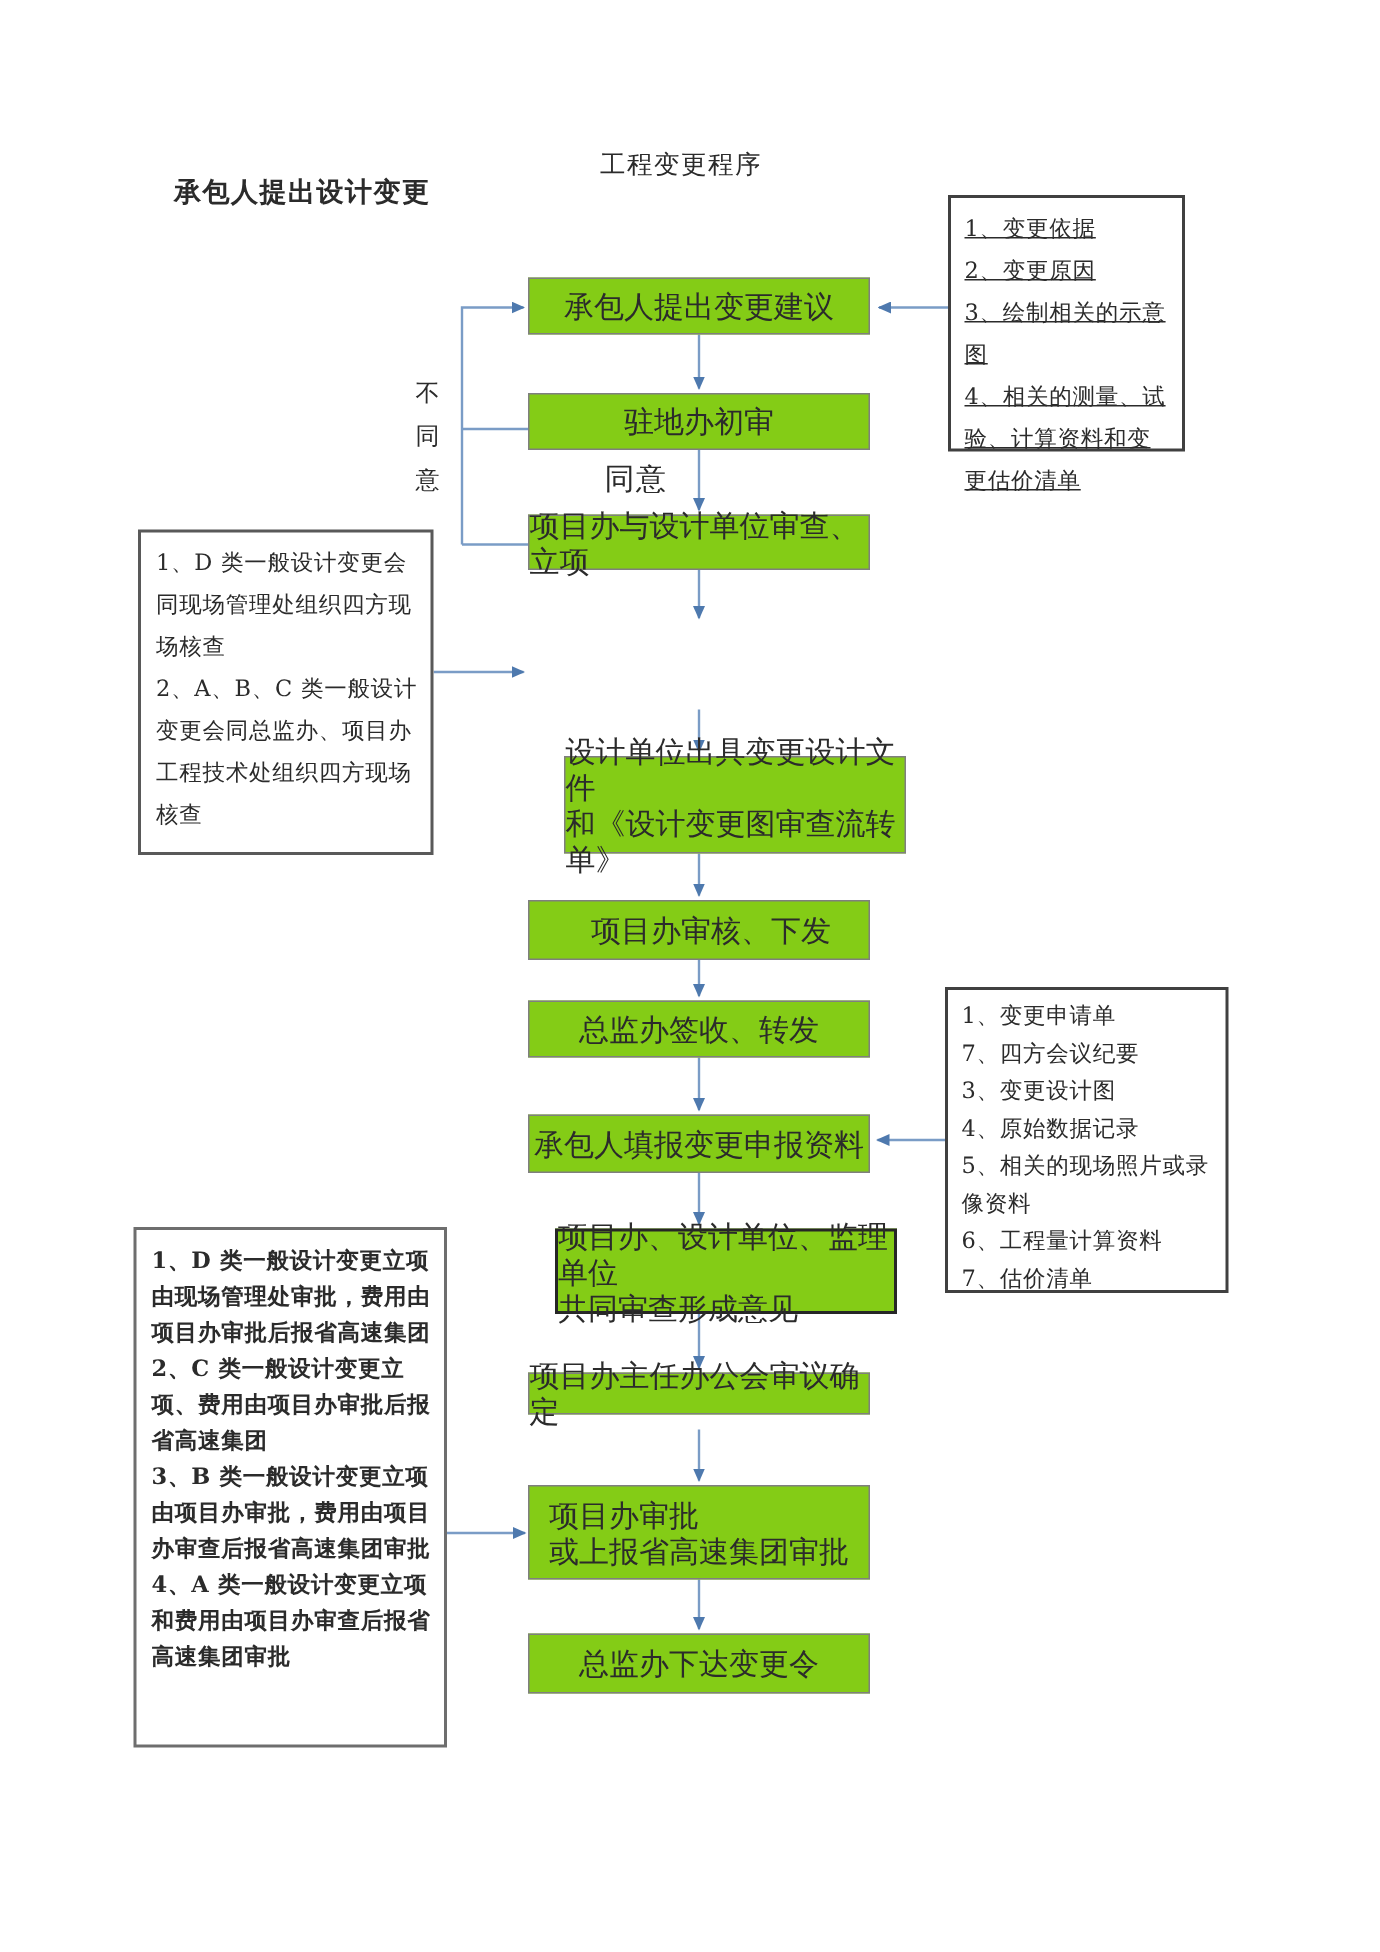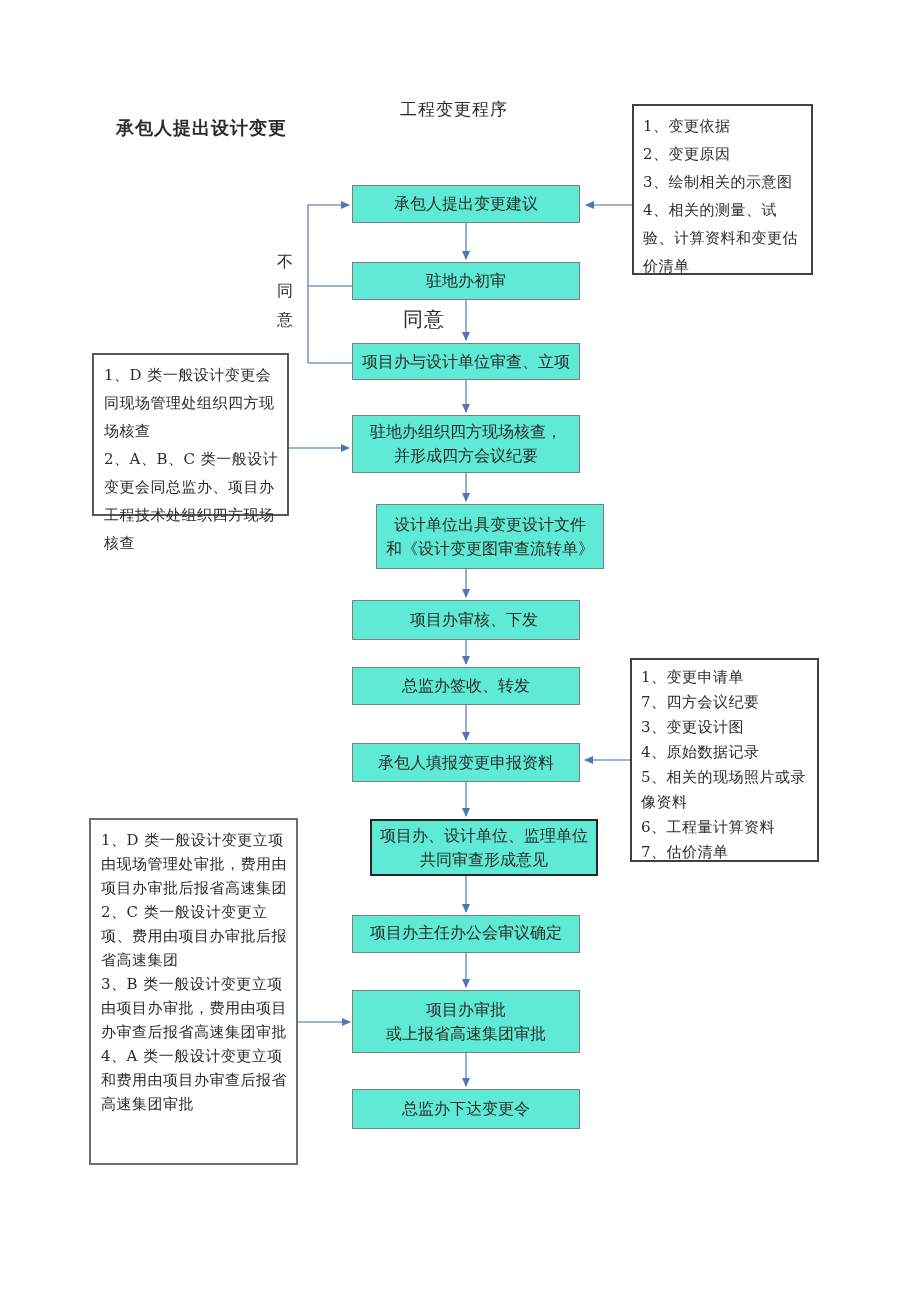--- a/index.html
+++ b/index.html
@@ -13,33 +13,33 @@
   html,body{margin:0;padding:0;background:#ffffff;}
   #canvas{
     position:relative;width:920px;height:1301px;background:#ffffff;overflow:hidden;
     font-family:"DejaVu Serif","Liberation Serif",serif;color:var(--ink);
   }
   .abs{position:absolute;}
   #page-title{left:400px;top:98px;font-size:17px;letter-spacing:1px;}
   #page-header{left:116px;top:116px;font-size:18px;font-weight:600;letter-spacing:1px;}
   .fbox{
     left:352px;width:228px;box-sizing:border-box;
-    border:1px solid var(--box-border);background:#5eead4;
+    border:1px solid var(--box-border);background:#84cc16;
     display:flex;align-items:center;justify-content:center;
-    text-align:center;font-size:16px;line-height:24px;white-space:pre-line;
+    text-align:left;font-size:20px;line-height:24px;white-space:pre-line;
   }
   .fbox.thick{border:2px solid #262626;margin-left:18px;}
   .sbox{
     box-sizing:border-box;background:#fff;font-size:15px;letter-spacing:0.5px;
   }
   .sbox .item{display:block;}
-  #side-top-right{left:632px;top:104px;width:181px;height:171px;border:2px solid var(--box-border-dark);padding:6px 6px 0 9px;line-height:28px;}
-  #side-mid-left{left:92px;top:353px;width:197px;height:163px;border:2px solid var(--box-border-side);padding:6px 8px 0 10px;line-height:28px;}
+  #side-top-right{left:632px;top:130px;width:158px;height:171px;border:2px solid var(--box-border-dark);padding:6px 6px 0 9px;line-height:28px;text-decoration:underline;}
+  #side-mid-left{left:92px;top:353px;width:197px;height:217px;border:2px solid var(--box-border-side);padding:6px 8px 0 10px;line-height:28px;}
   #side-bot-right{left:630px;top:658px;width:189px;height:204px;border:2px solid var(--box-border-dark);padding:5px 6px 0 9px;line-height:25px;}
-  #side-bot-left{left:89px;top:818px;width:209px;height:347px;border:2px solid #6e6e6e;padding:8px 8px 0 10px;line-height:24px;}
+  #side-bot-left{left:89px;top:818px;width:209px;height:347px;border:2px solid #6e6e6e;padding:8px 8px 0 10px;line-height:24px;font-weight:bold;}
   #label-disagree{left:272px;top:247px;width:26px;font-size:16px;line-height:29px;text-align:center;white-space:pre-line;}
   #label-agree{left:403px;top:306px;font-size:20px;letter-spacing:1px;}
   #connectors{left:0;top:0;width:920px;height:1301px;pointer-events:none;}
   #connectors line,#connectors path{stroke:var(--line);stroke-width:1.6;fill:none;}
 </style>
 </head>
 <body>
 
 <div id="canvas">
 
@@ -68,30 +68,28 @@
     <path d="M630,760 L585,760" marker-end="url(#ah)"></path>
     <path d="M298,1022 L350,1022" marker-end="url(#ah)"></path>
   </svg>
 
   <div id="page-title" class="abs">工程变更程序</div>
   <div id="page-header" class="abs">承包人提出设计变更</div>
 
   <div class="abs fbox" style="top:185px;height:38px;">承包人提出变更建议</div>
   <div class="abs fbox" style="top:262px;height:38px;">驻地办初审</div>
   <div class="abs fbox" style="top:343px;height:37px;">项目办与设计单位审查、立项</div>
-  <div class="abs fbox" style="top:415px;height:58px;">驻地办组织四方现场核查，
-并形成四方会议纪要</div>
   <div class="abs fbox" style="top:504px;height:65px;margin-left:24px;">设计单位出具变更设计文件
 和《设计变更图审查流转单》</div>
   <div class="abs fbox" style="top:600px;height:40px;padding-left:16px;">项目办审核、下发</div>
   <div class="abs fbox" style="top:667px;height:38px;">总监办签收、转发</div>
   <div class="abs fbox" style="top:743px;height:39px;">承包人填报变更申报资料</div>
   <div class="abs fbox thick" style="top:819px;height:57px;">项目办、设计单位、监理单位
 共同审查形成意见</div>
-  <div class="abs fbox" style="top:915px;height:38px;font-family:Liberation Mono, monospace;">项目办主任办公会审议确定</div>
+  <div class="abs fbox" style="top:915px;height:28px;">项目办主任办公会审议确定</div>
   <div class="abs fbox" style="top:990px;height:63px;">项目办审批
 或上报省高速集团审批</div>
   <div class="abs fbox" style="top:1089px;height:40px;">总监办下达变更令</div>
 
   <div id="label-disagree" class="abs">不
 同
 意</div>
   <div id="label-agree" class="abs">同意</div>
 
   <div id="side-top-right" class="abs sbox">

